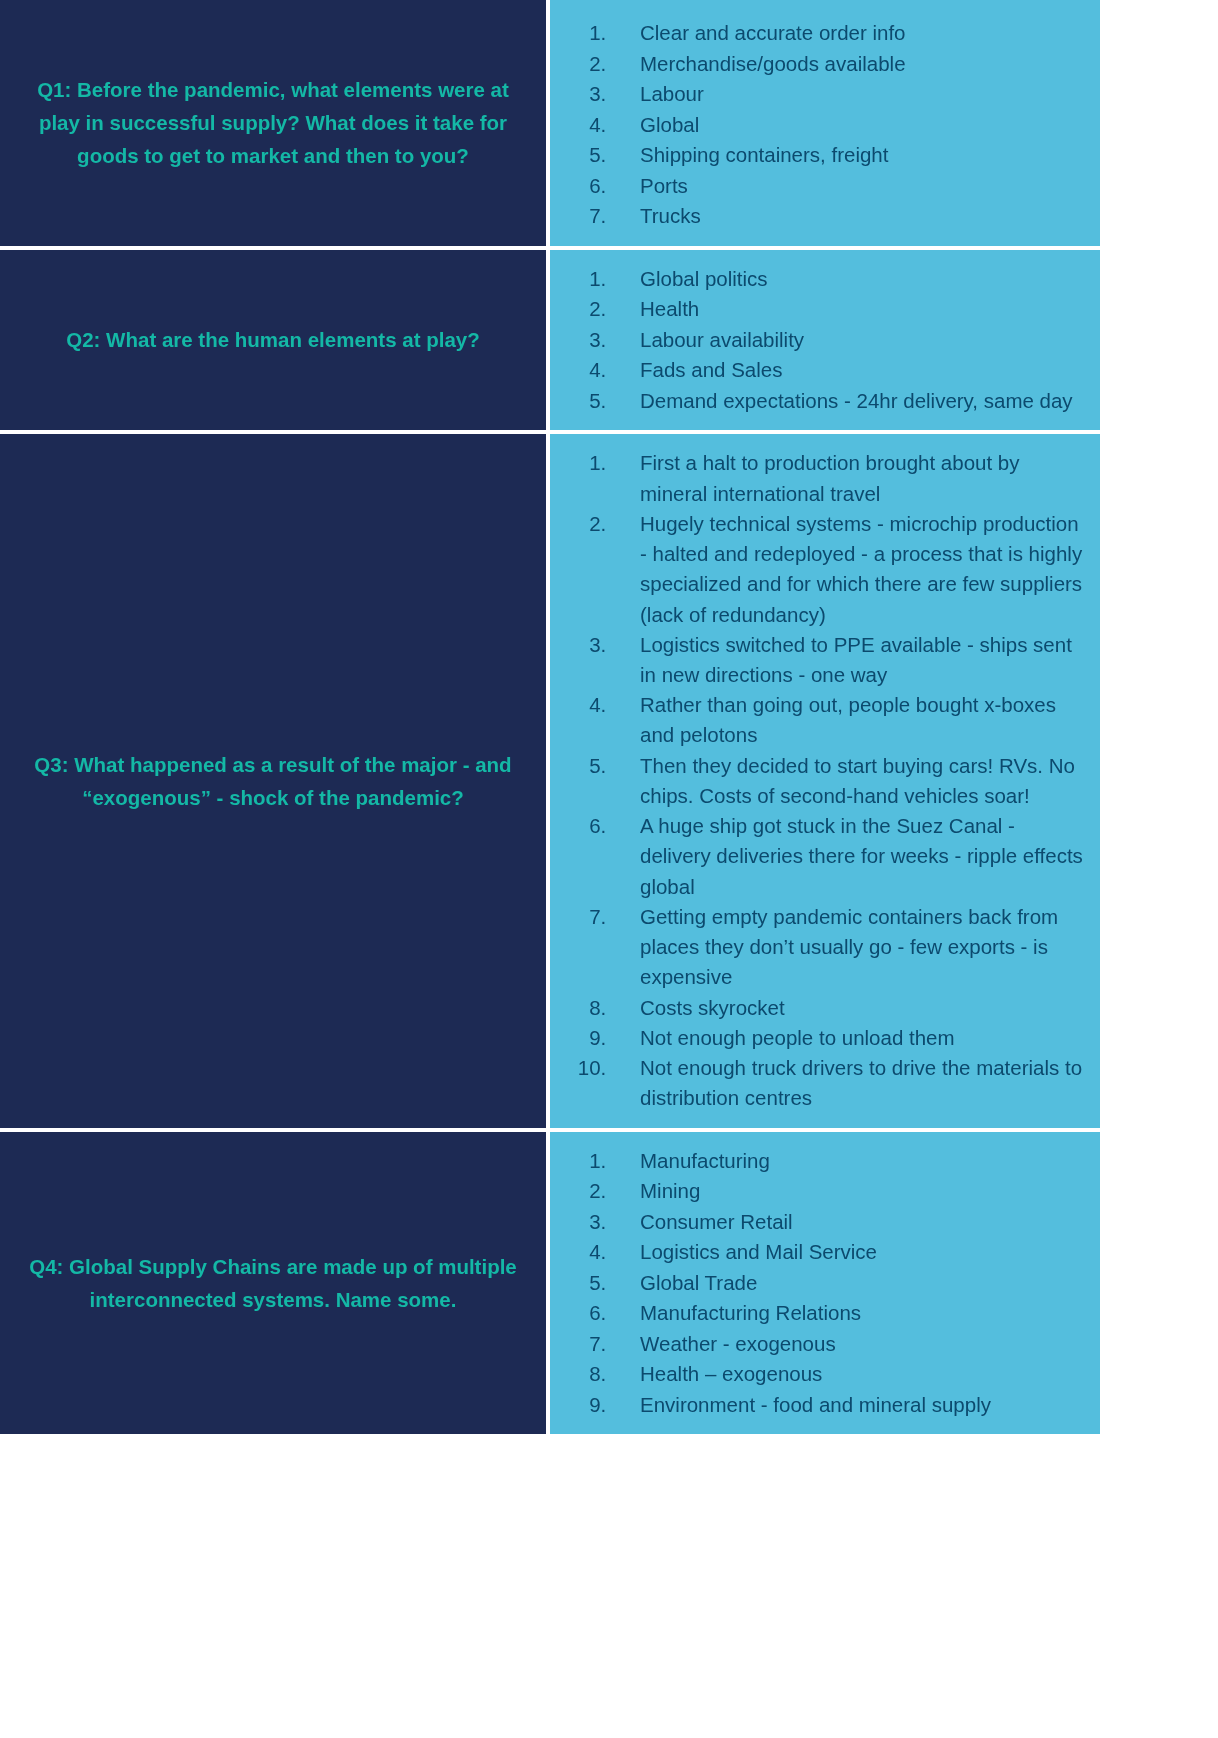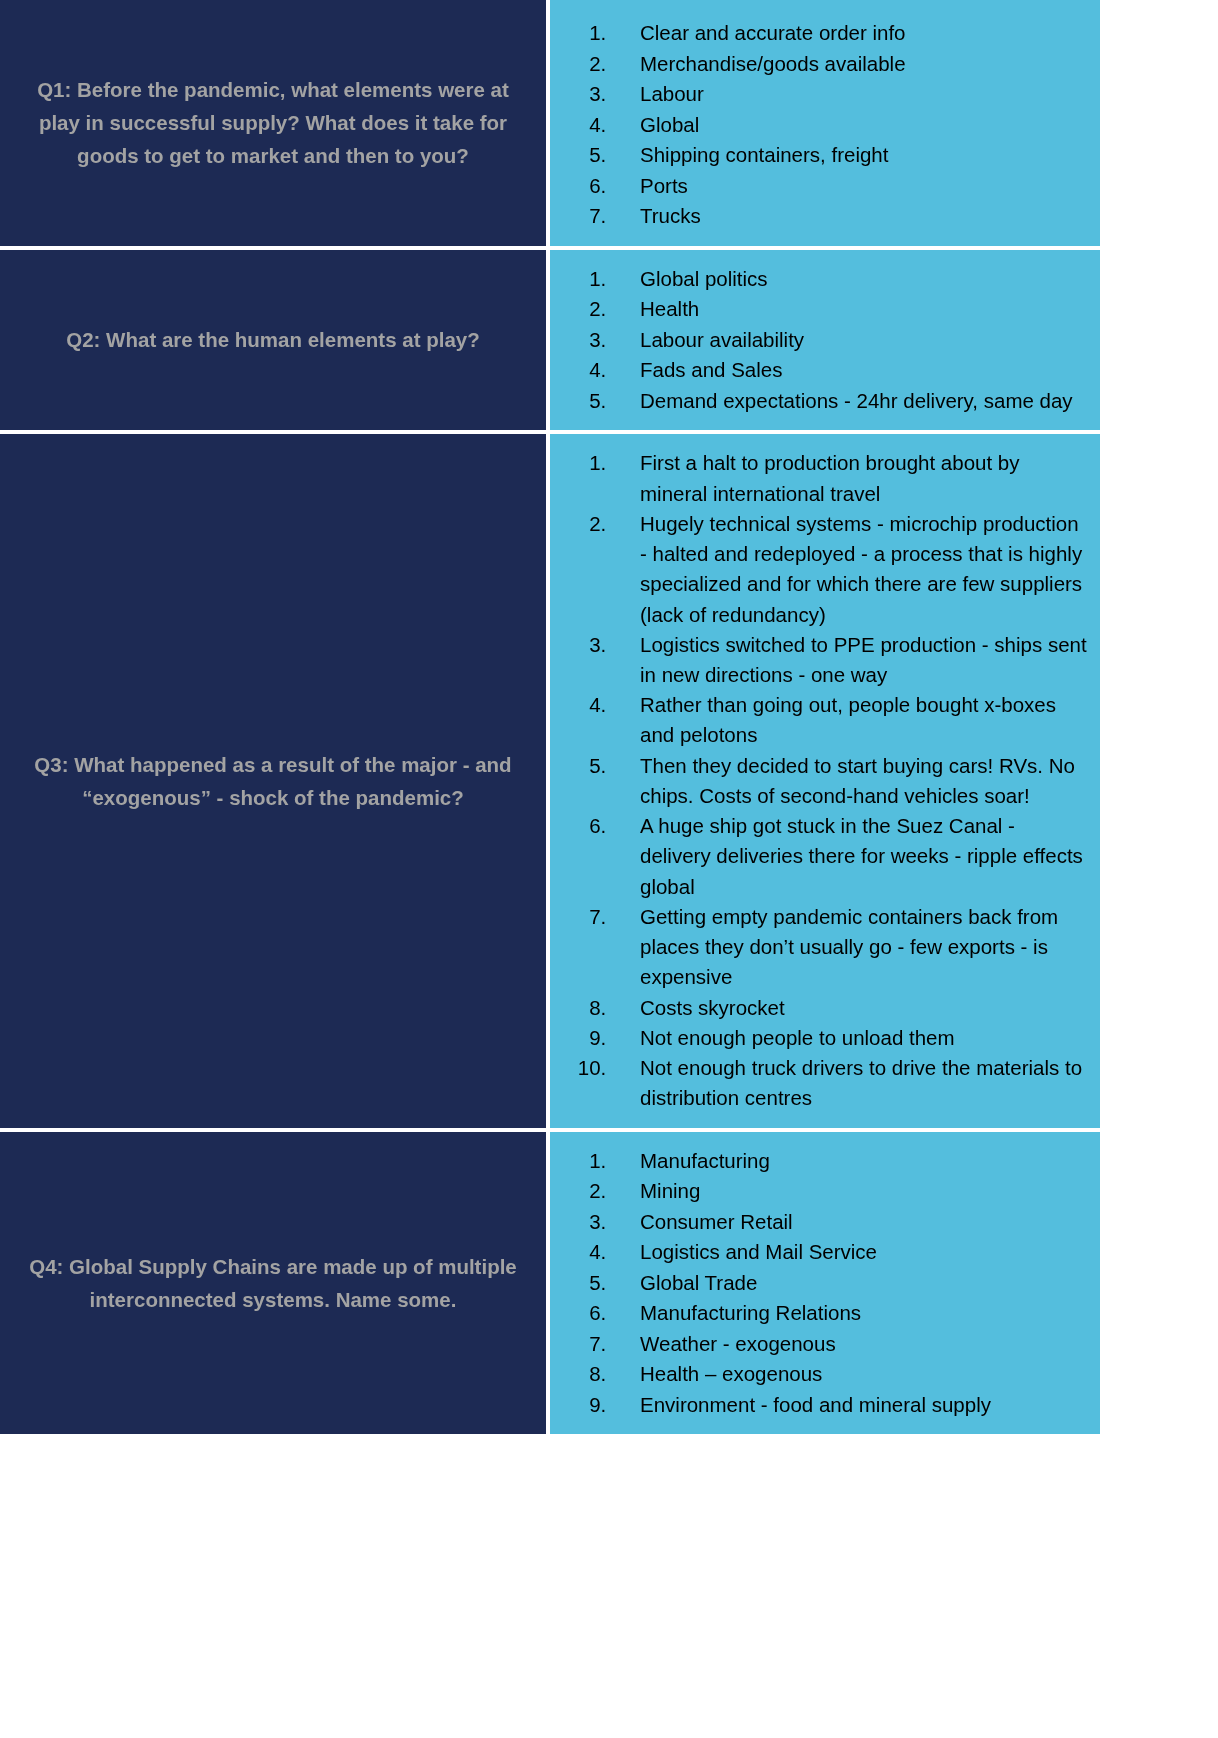--- a/index.html
+++ b/index.html
@@ -18,36 +18,36 @@
     width: 1100px;
     border-collapse: collapse;
     table-layout: fixed;
   }
 
   .qa-row { }
 
   .q-cell {
     width: 548px;
     background: #1d2a54;
-    color: #a3a3a3;
+    color: #14b8a6;
     font-weight: bold;
     font-size: 20.5px;
     line-height: 1.62;
     text-align: center;
     vertical-align: middle;
     padding: 10px 14px;
     border-right: 4px solid #ffffff;
     border-bottom: 4px solid #ffffff;
     box-sizing: border-box;
   }
 
   .a-cell {
     width: 552px;
     background: #54bedd;
-    color: #000000;
+    color: #0c4a6e;
     vertical-align: middle;
     padding: 14px 12px 14px 0;
     border-bottom: 4px solid #ffffff;
     box-sizing: border-box;
   }
 
   .a-cell.first { padding-top: 18px; }
 
   ol.answers {
     margin: 0;
@@ -102,21 +102,21 @@
         </ol>
       </td>
     </tr>
 
     <tr class="qa-row">
       <td class="q-cell">Q3: What happened as a result of the major - and “exogenous” - shock of the pandemic?</td>
       <td class="a-cell dense">
         <ol class="answers">
           <li>First a halt to production brought about by mineral international travel</li>
           <li>Hugely technical systems - microchip production - halted and redeployed - a process that is highly specialized and for which there are few suppliers (lack of redundancy)</li>
-          <li>Logistics switched to PPE production - ships sent in new directions - one way</li>
+          <li>Logistics switched to PPE available - ships sent in new directions - one way</li>
           <li>Rather than going out, people bought x-boxes and pelotons</li>
           <li>Then they decided to start buying cars! RVs. No chips. Costs of second-hand vehicles soar!</li>
           <li>A huge ship got stuck in the Suez Canal - delivery deliveries there for weeks - ripple effects global</li>
           <li>Getting empty pandemic containers back from places they don’t usually go - few exports - is expensive</li>
           <li>Costs skyrocket</li>
           <li>Not enough people to unload them</li>
           <li>Not enough truck drivers to drive the materials to distribution centres</li>
         </ol>
       </td>
     </tr>

